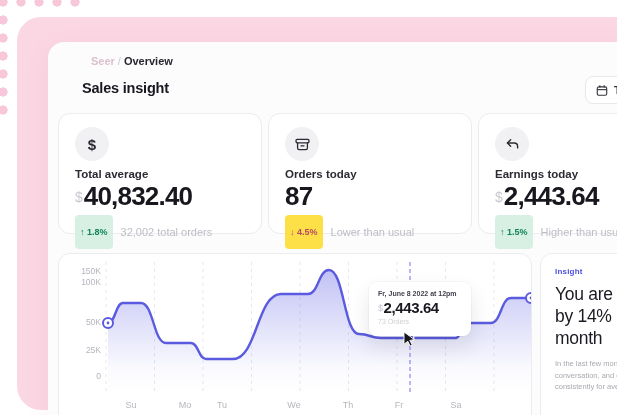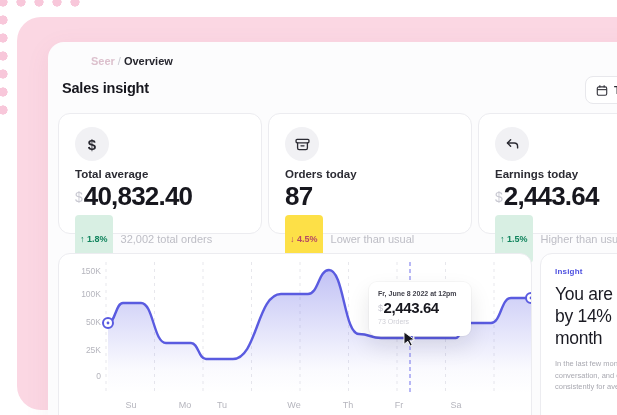--- a/index.html
+++ b/index.html
@@ -18,42 +18,42 @@
     background:#fbd7e3; border-radius:24px; }
 
   .app-card { position:absolute; left:48px; top:42px; width:600px; height:400px;
     background:#fcfcfd; border-radius:16px; box-shadow:0 6px 24px rgba(160,90,120,.08); }
 
   
   .breadcrumb { position:absolute; left:43px; top:13px; font-size:11px; font-weight:600; }
   .crumb-root { color:#dcc0cd; }
   .crumb-sep  { color:#c9c9d1; font-weight:400; margin:0 3px; }
   .crumb-cur  { color:#26262e; }
-  .page-title { position:absolute; left:14px; top:38px; font-size:14.5px; font-weight:700;
+  .page-title { position:absolute; left:34px; top:38px; font-size:14.5px; font-weight:700;
     color:#17171e; letter-spacing:-.2px; }
   .period-btn { position:absolute; left:537px; top:34px; height:28px; width:110px;
     background:#fff; border:1px solid #e8e8ec; border-radius:8px;
     display:flex; align-items:center; gap:6px; padding:0 10px;
     font-size:11px; font-weight:600; color:#2b2b33; cursor:pointer; }
   .period-btn svg { flex:0 0 auto; }
 
   
   .stats-row { position:absolute; left:10px; top:71px; display:flex; gap:6px; }
   .stat-card { width:204px; height:121px; background:#ffffff; border:1px solid #ececf0;
     border-radius:12px; padding:13px 16px 0 16px; }
   .icon-circle { width:34px; height:34px; border-radius:50%; background:#f1f1f4;
     display:flex; align-items:center; justify-content:center; color:#26262e;
     font-size:15px; font-weight:600; }
   .stat-label { margin-top:7px; font-size:11.5px; font-weight:600; color:#2b2b33; }
   .stat-value-row { margin-top:3px; font-size:26px; font-weight:600; color:#17171e;
     letter-spacing:-.8px; line-height:27px; white-space:nowrap; }
   .currency-prefix { font-size:14px; font-weight:500; color:#c9c9d2; letter-spacing:0;
     vertical-align:top; position:relative; top:1px; margin-right:1px; }
   .stat-bottom { margin-top:5px; display:flex; align-items:center; white-space:nowrap; }
-  .badge { font-size:9px; font-weight:700; padding:19px 5px; border-radius:4px; }
+  .badge { font-size:9px; font-weight:700; padding:12px 5px; border-radius:4px; }
   .badge--up   { background:#d8efe3; color:#10845d; }
   .badge--down { background:#fde047; color:#b74a63; }
   .stat-caption { margin-left:8px; font-size:11px; color:#bdbdc5; }
 
   
   .chart-card { position:absolute; left:10px; top:211px; width:474px; height:230px;
     background:#ffffff; border:1px solid #ececf0; border-radius:12px; overflow:hidden; }
   .chart-card svg.plot { position:absolute; left:0; top:0; }
   .y-axis { position:absolute; left:14px; top:0; width:28px; }
   .y-tick { position:absolute; right:0; font-size:8.5px; color:#b5b5bd; line-height:10px; }
@@ -163,21 +163,21 @@
         <span class="badge badge--up">↑ 1.5%</span>
         <span class="stat-caption">Higher than usual</span>
       </div>
     </div>
 
   </div>
 
   <div class="chart-card">
     <div class="y-axis">
         <div class="y-tick" style="top: 12px; text-align: center;">150K</div>
-        <div class="y-tick" style="top: 35px;">100K</div>
+        <div class="y-tick" style="top: 23px;">100K</div>
         <div class="y-tick" style="top: 63px;">50K</div>
         <div class="y-tick" style="top: 91px;">25K</div>
         <div class="y-tick" style="top: 117px;">0</div>
       </div>
     <div class="x-axis">
         <div class="x-tick" style="left: 72px;">Su</div>
         <div class="x-tick" style="left: 126px;">Mo</div>
         <div class="x-tick" style="left: 163px;">Tu</div>
         <div class="x-tick" style="left: 235px;">We</div>
         <div class="x-tick" style="left: 289px;">Th</div>

